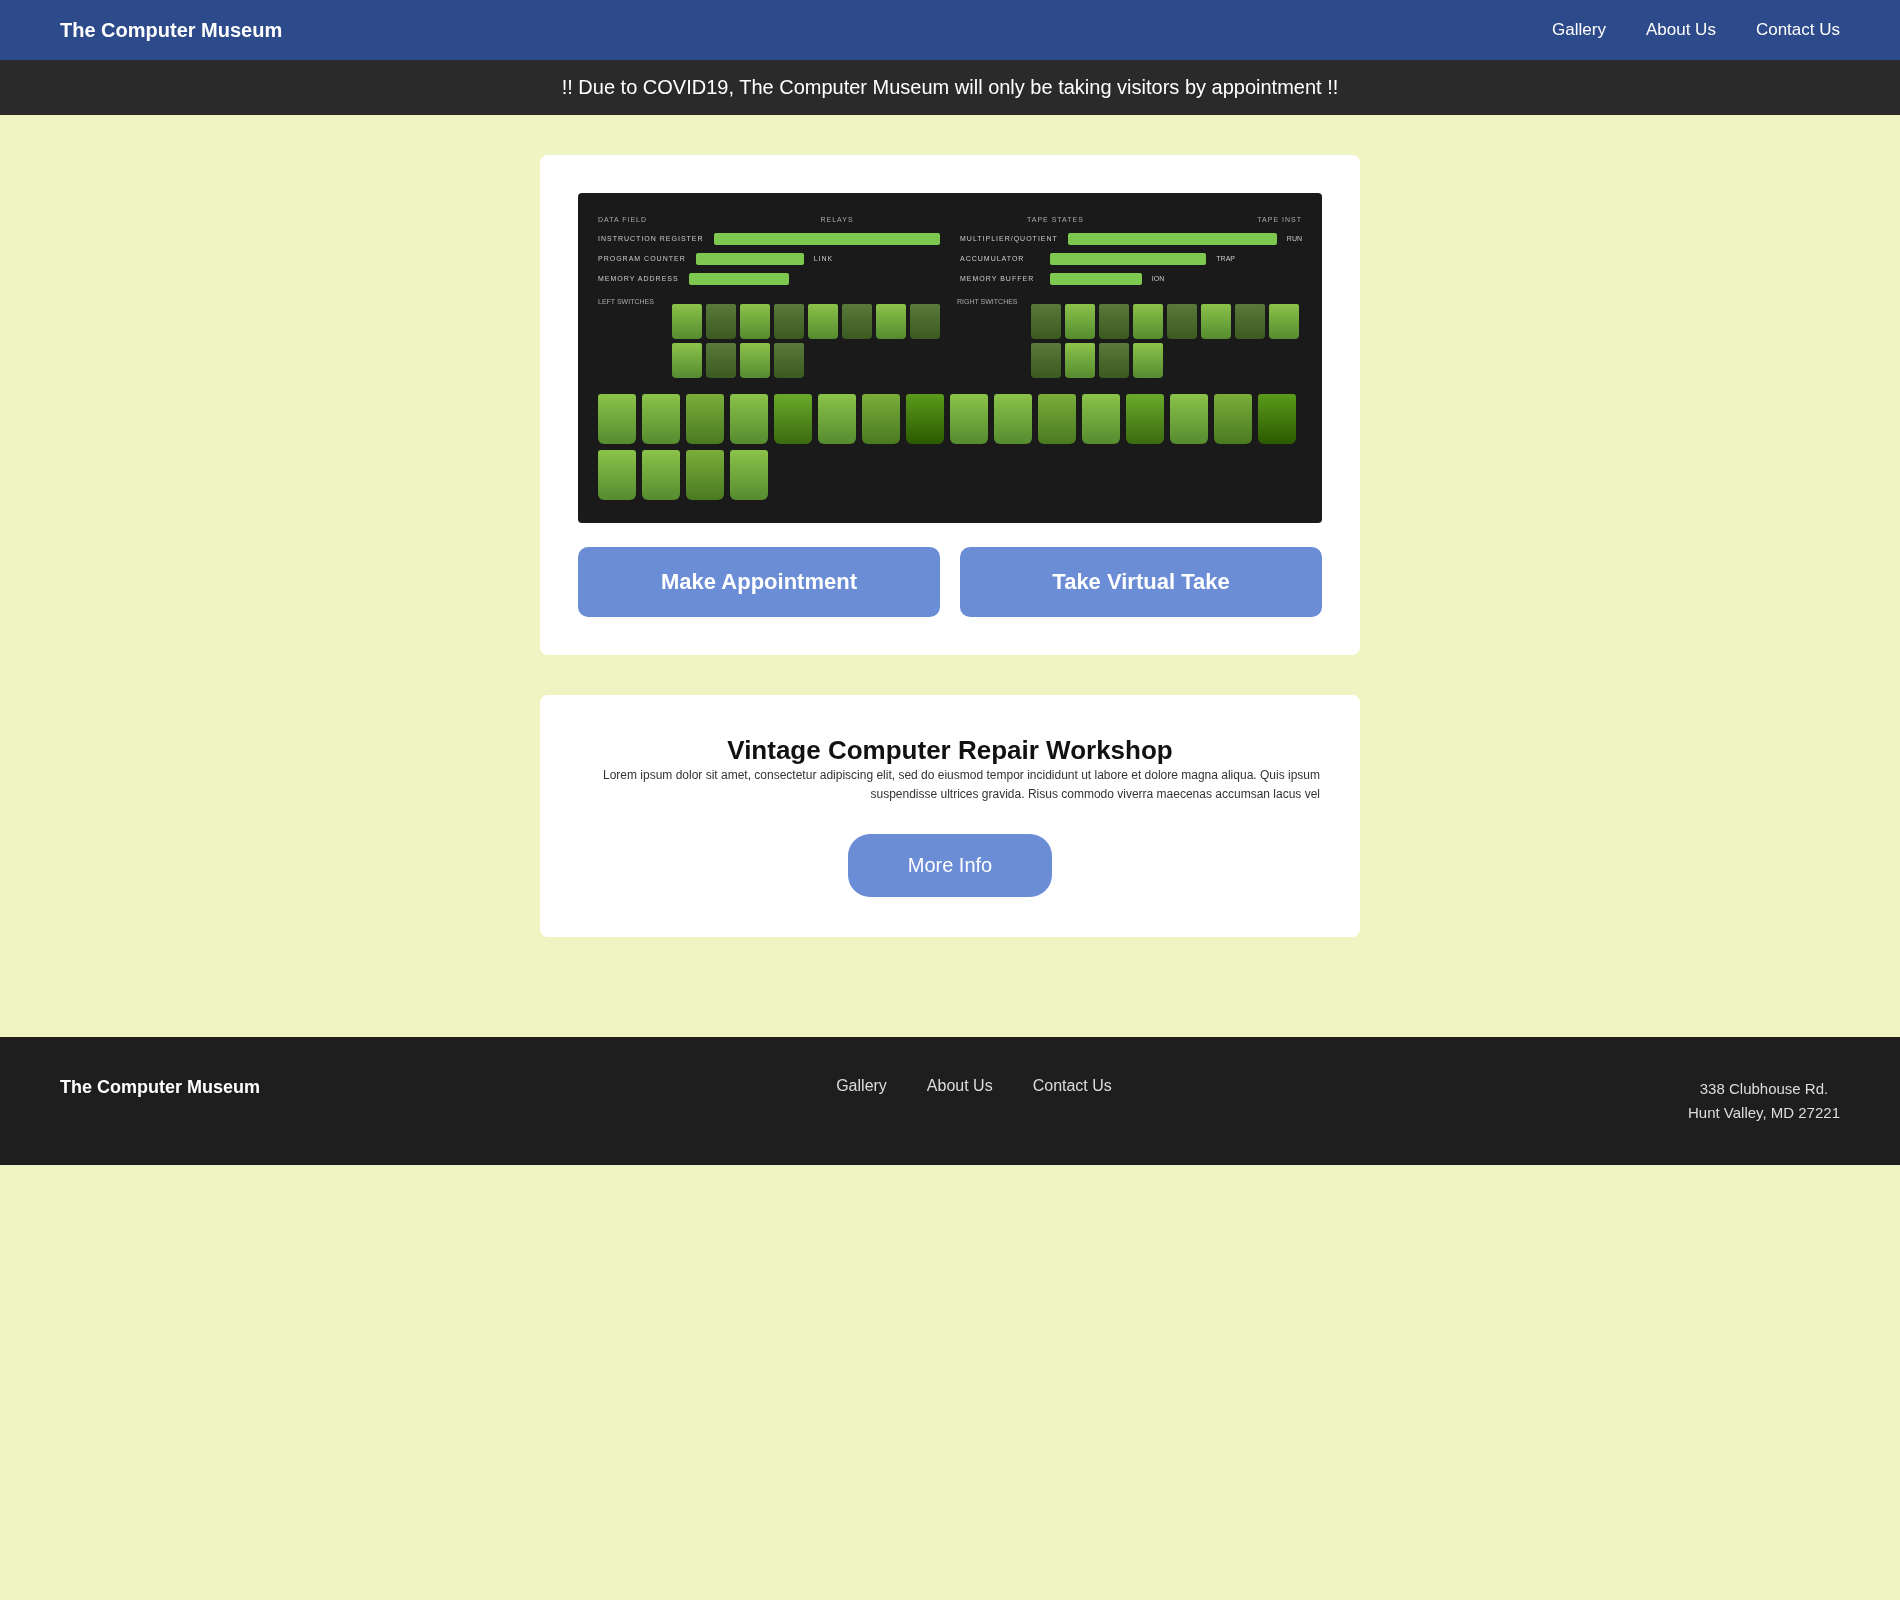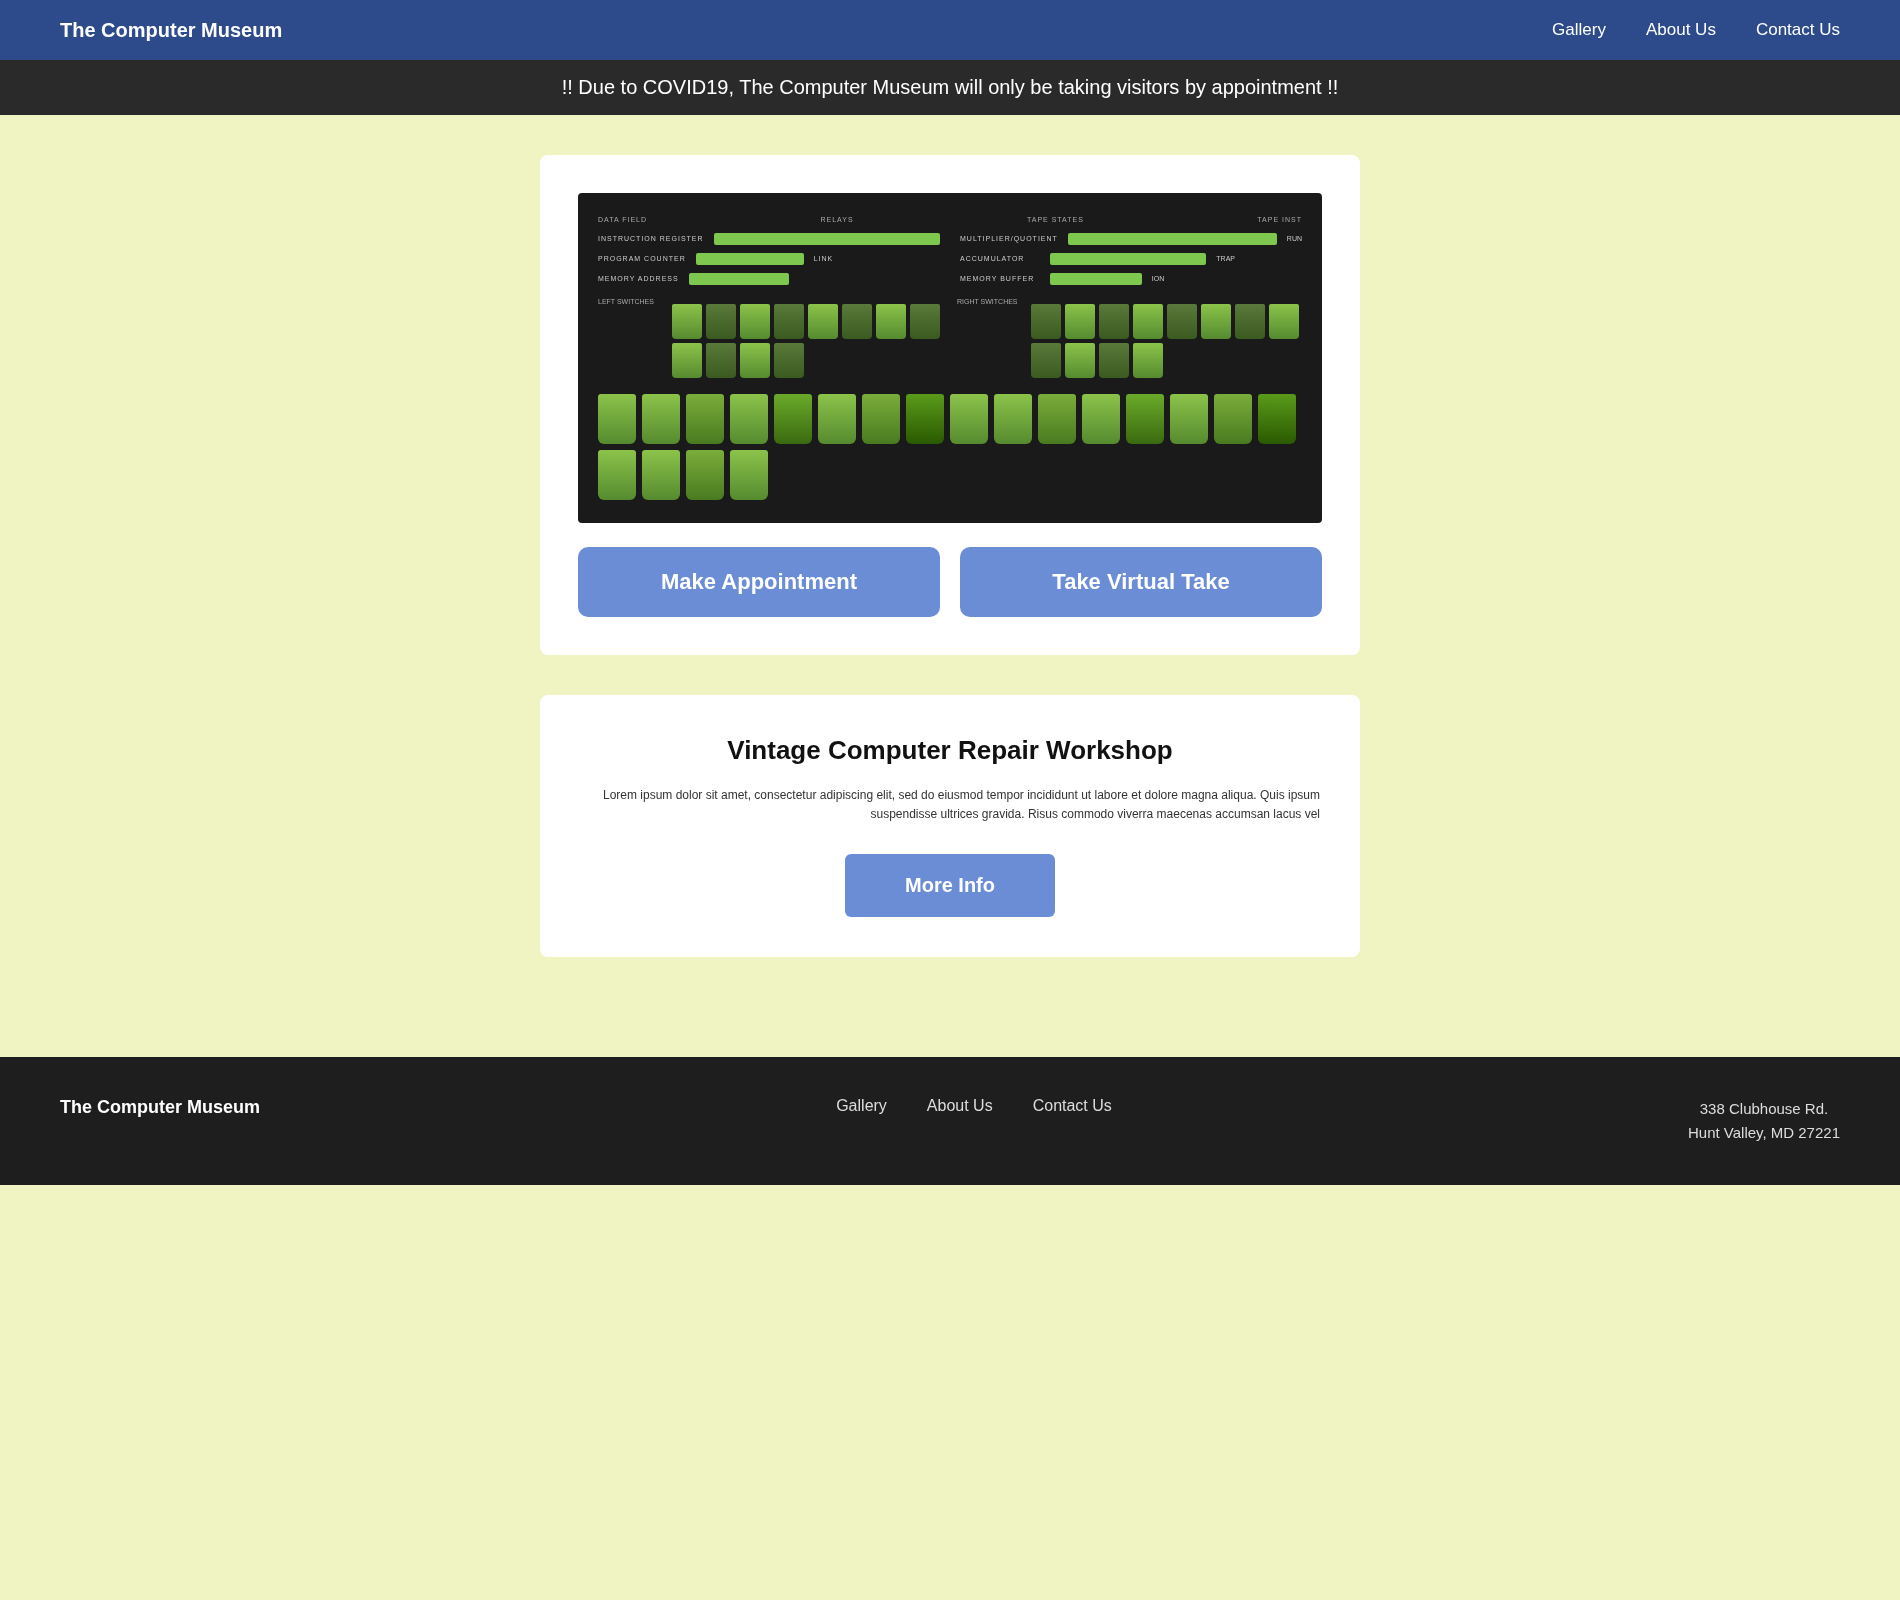--- a/index.html
+++ b/index.html
@@ -154,37 +154,36 @@
       background: white;
       border-radius: 8px;
       padding: 40px 40px 40px 40px;
       width: 820px;
       max-width: 100%;
       text-align: center;
     }
     .workshop-title {
       font-size: 26px;
       font-weight: bold;
-      margin-bottom: 20px;
       color: #111;
     }
     .workshop-text {
       font-size: 12px;
       color: #333;
       line-height: 1.6;
       text-align: right;
       margin-bottom: 30px;
     }
     .btn-more-info {
       background-color: #6b8dd6;
       color: white;
-      font-weight: bold;
+      font-weight: normal;
       font-size: 20px;
       border: none;
-      border-radius: 6px;
+      border-radius: 22px;
       padding: 20px 60px;
       cursor: pointer;
       display: inline-block;
     }
 
     
     footer {
       background-color: #1e1e1e;
       color: white;
       padding: 40px 60px;

